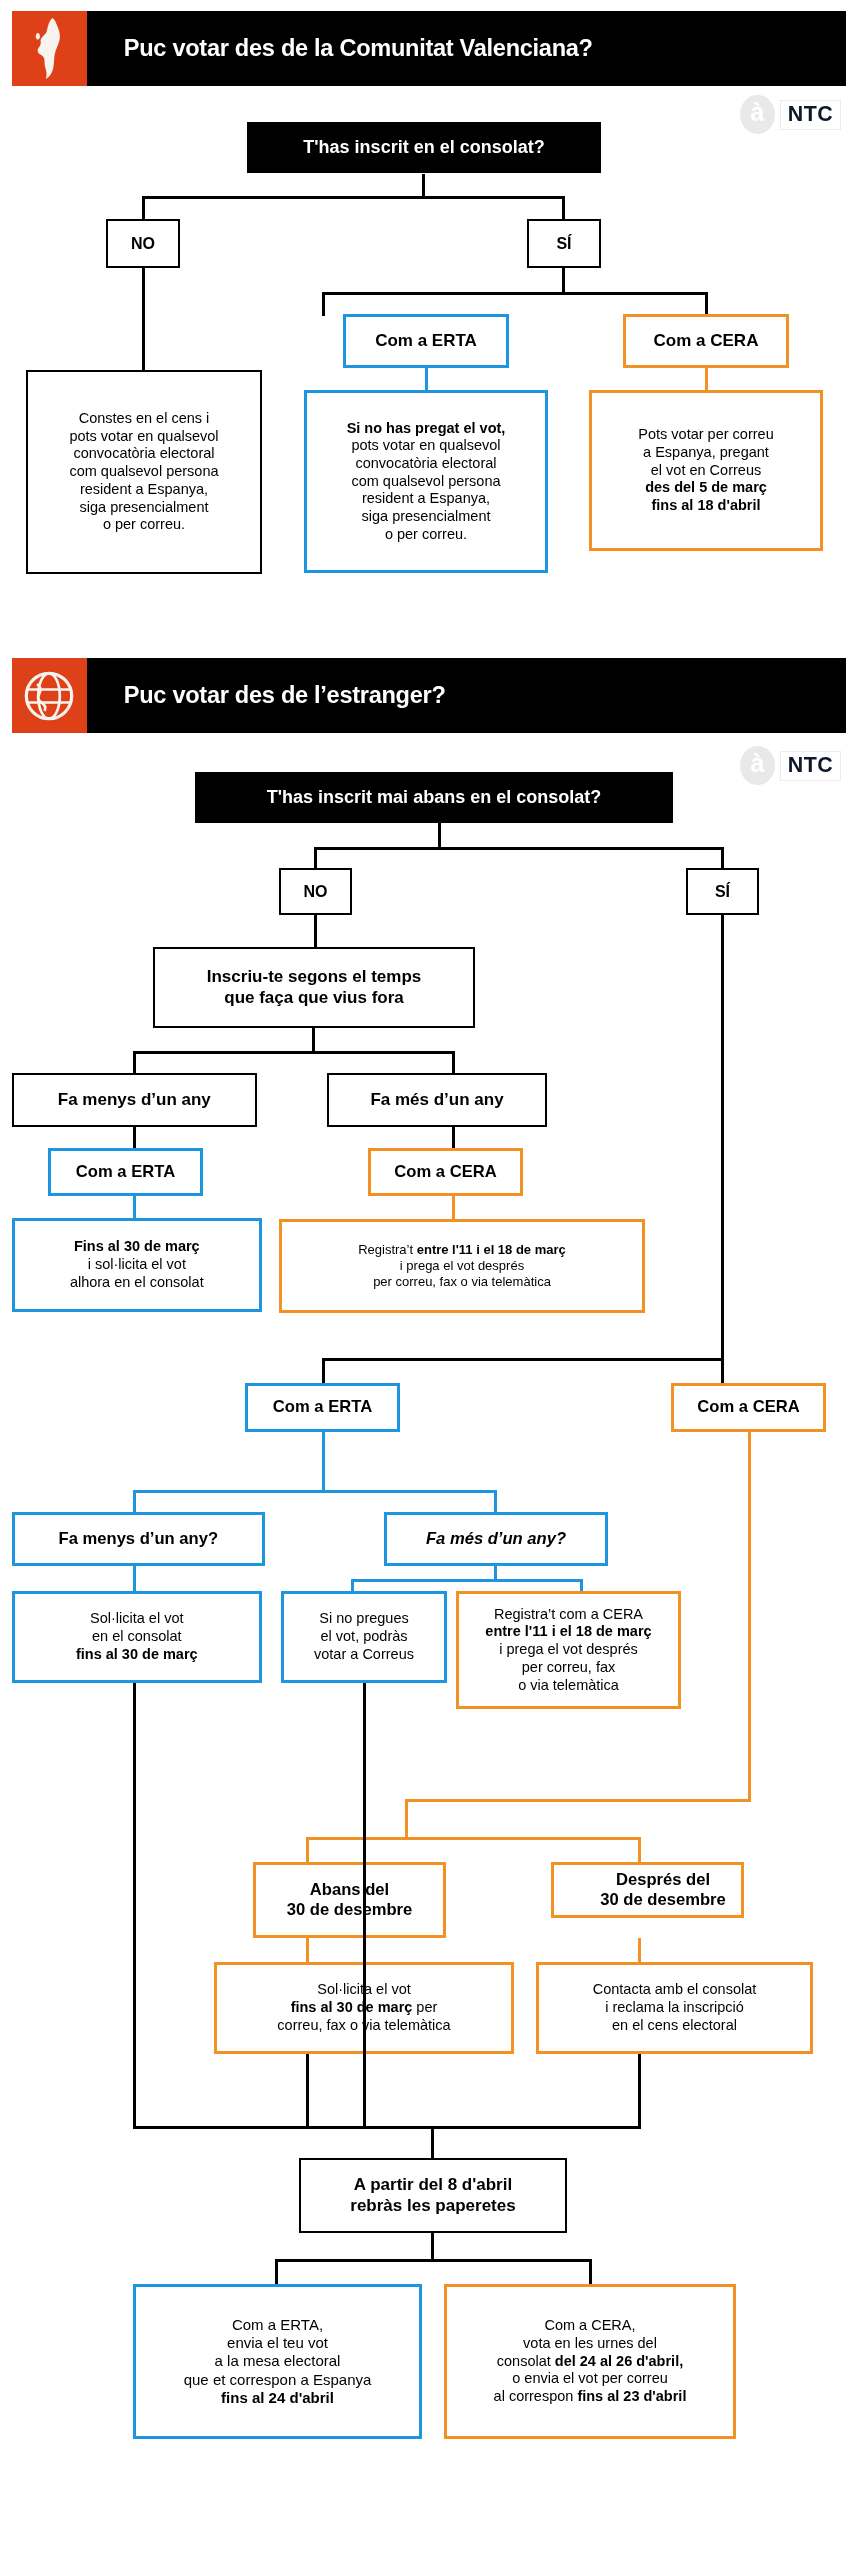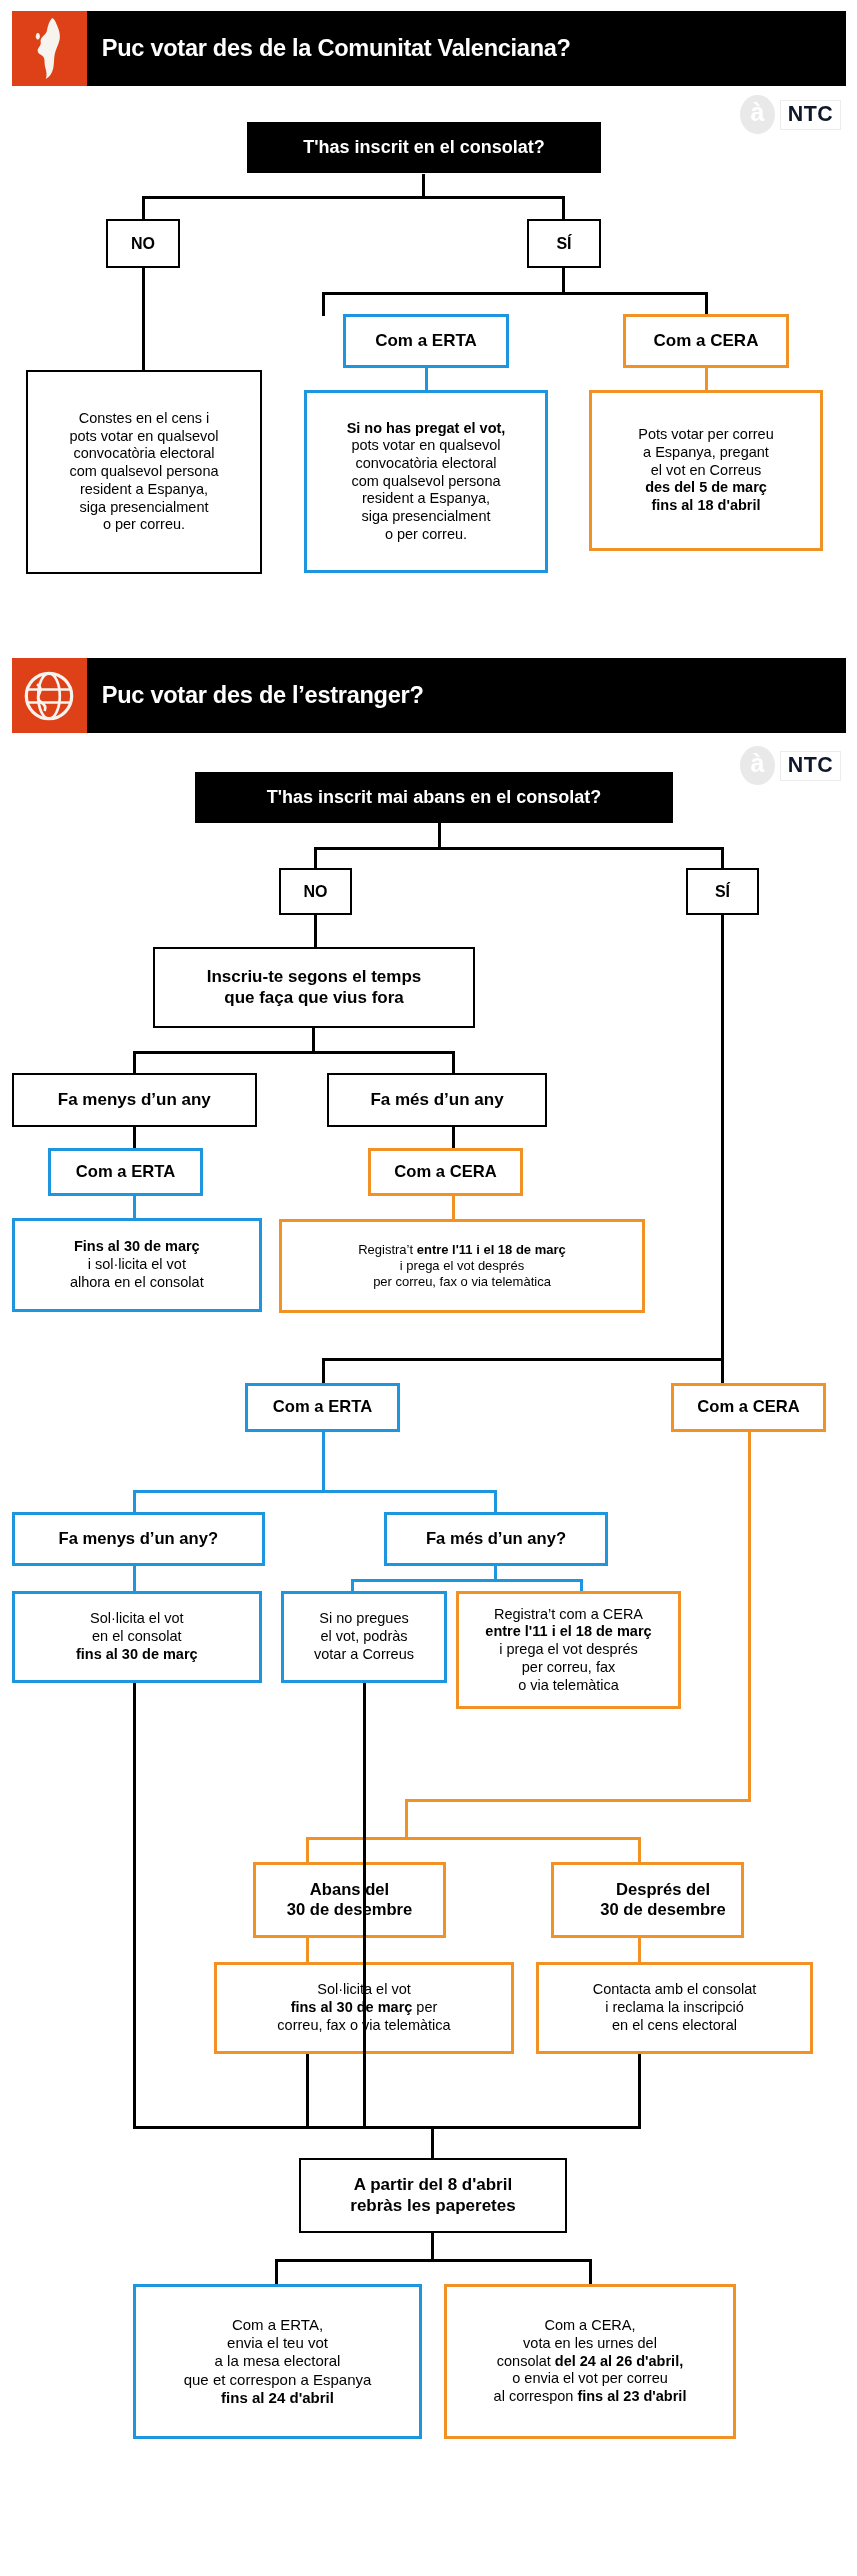--- a/index.html
+++ b/index.html
@@ -10,21 +10,21 @@
   }
   .canvas{position:absolute;inset:0;}
 
   
   .banner{position:absolute;display:flex;align-items:stretch;background:#000;}
   .banner .ico{
     width:75px;background:#DE4117;display:flex;align-items:center;justify-content:center;
     flex:0 0 75px;
   }
   .banner .btitle{
-    flex:1;display:flex;align-items:center;padding-left:15px;
+    flex:1;display:flex;align-items:center;padding-left:37px;
     color:#fff;font-weight:bold;font-size:23.6px;letter-spacing:-0.3px;
     white-space:nowrap;
   }
 
   
   .wm{position:absolute;display:flex;align-items:center;gap:5.4px;opacity:1;}
   .wm .wm-circ{
     width:35px;height:35px;border-radius:50%;background:#e9e9e9;
     display:flex;align-items:center;justify-content:center;
     color:#fff;font-size:25px;font-weight:bold;line-height:1;padding-bottom:4.3px;
@@ -239,21 +239,21 @@
 
   <div class="ln blue" style="left:322px;top:1432px;width:2.7px;height:28px;"></div>
   <div class="ln blue" style="left:133px;top:1490px;width:363px;height:2.7px;"></div>
   <div class="ln blue" style="left:322px;top:1460px;width:2.7px;height:32px;"></div>
   <div class="ln blue" style="left:133px;top:1490px;width:2.7px;height:22.5px;"></div>
   <div class="ln blue" style="left:494px;top:1490px;width:2.7px;height:22.5px;"></div>
 
   <div class="node n-blue" style="left:11.8px;top:1512px;width:253px;height:54px;font-size:16.6px;font-weight:bold;">
     <div class="inner">Fa menys d’un any?</div>
   </div>
-  <div class="node n-blue" style="left:384px;top:1512px;width:224px;height:54px;font-size:16.6px;font-weight:bold;">
+  <div class="node n-blue" style="left:384px;top:1512px;width:224px;height:54px;font-size:16.6px;font-weight:bold;font-style:italic;">
     <div class="inner">Fa més d’un any?</div>
   </div>
 
   <div class="ln blue" style="left:133px;top:1565px;width:2.7px;height:26px;"></div>
   <div class="ln blue" style="left:494px;top:1565px;width:2.7px;height:16px;"></div>
   <div class="ln blue" style="left:351px;top:1579px;width:232px;height:2.7px;"></div>
   <div class="ln blue" style="left:351px;top:1579px;width:2.7px;height:14px;"></div>
   <div class="ln blue" style="left:580px;top:1579px;width:2.7px;height:14px;"></div>
 
   <div class="node n-blue" style="left:11.8px;top:1591px;width:250px;height:92px;font-size:14.5px;">
@@ -288,21 +288,21 @@
   <div class="ln orange" style="left:306px;top:1837px;width:335px;height:2.7px;"></div>
   <div class="ln orange" style="left:306px;top:1837px;width:2.7px;height:26px;"></div>
   <div class="ln orange" style="left:638px;top:1837px;width:2.7px;height:26px;"></div>
 
   <div class="node n-orange" style="left:253px;top:1862px;width:193px;height:76px;font-size:16.6px;font-weight:bold;">
     <div class="inner">
       <div>Abans del</div>
       <div>30 de desembre</div>
     </div>
   </div>
-  <div class="node n-orange" style="left:551px;top:1862px;width:193px;height:76px;font-size:16.6px;font-weight:bold;padding-left:31px;">
+  <div class="node n-orange" style="left:551px;top:1862px;width:193px;height:56px;font-size:16.6px;font-weight:bold;padding-left:31px;">
     <div class="inner">
       <div>Després del</div>
       <div>30 de desembre</div>
     </div>
   </div>
 
   <div class="ln orange" style="left:306px;top:1938px;width:2.7px;height:25px;"></div>
   <div class="ln orange" style="left:638px;top:1938px;width:2.7px;height:25px;"></div>
 
   <div class="node n-orange" style="left:214px;top:1962px;width:300px;height:92px;font-size:14.5px;">

